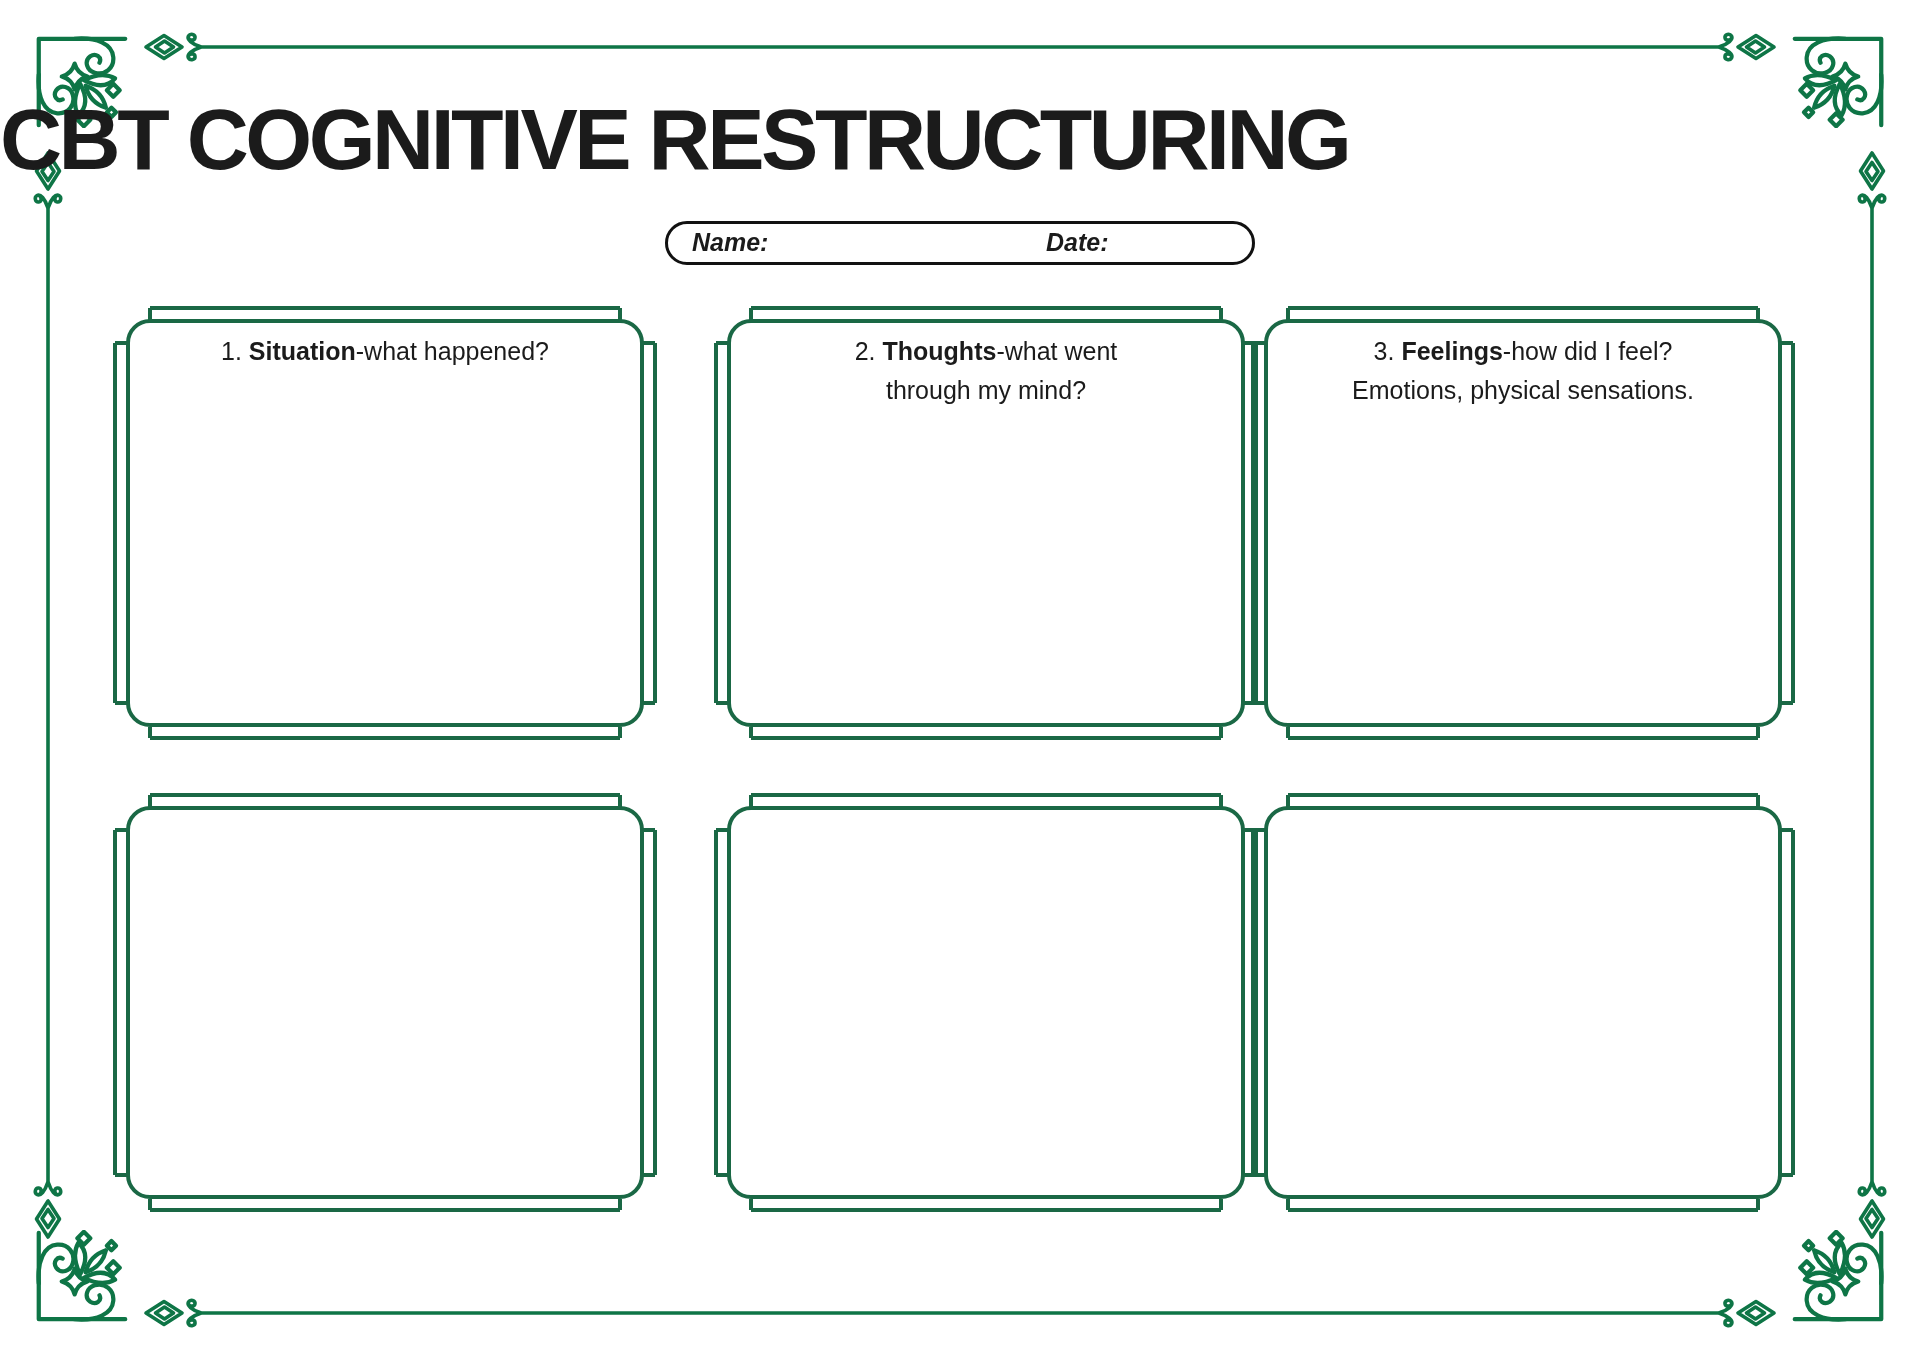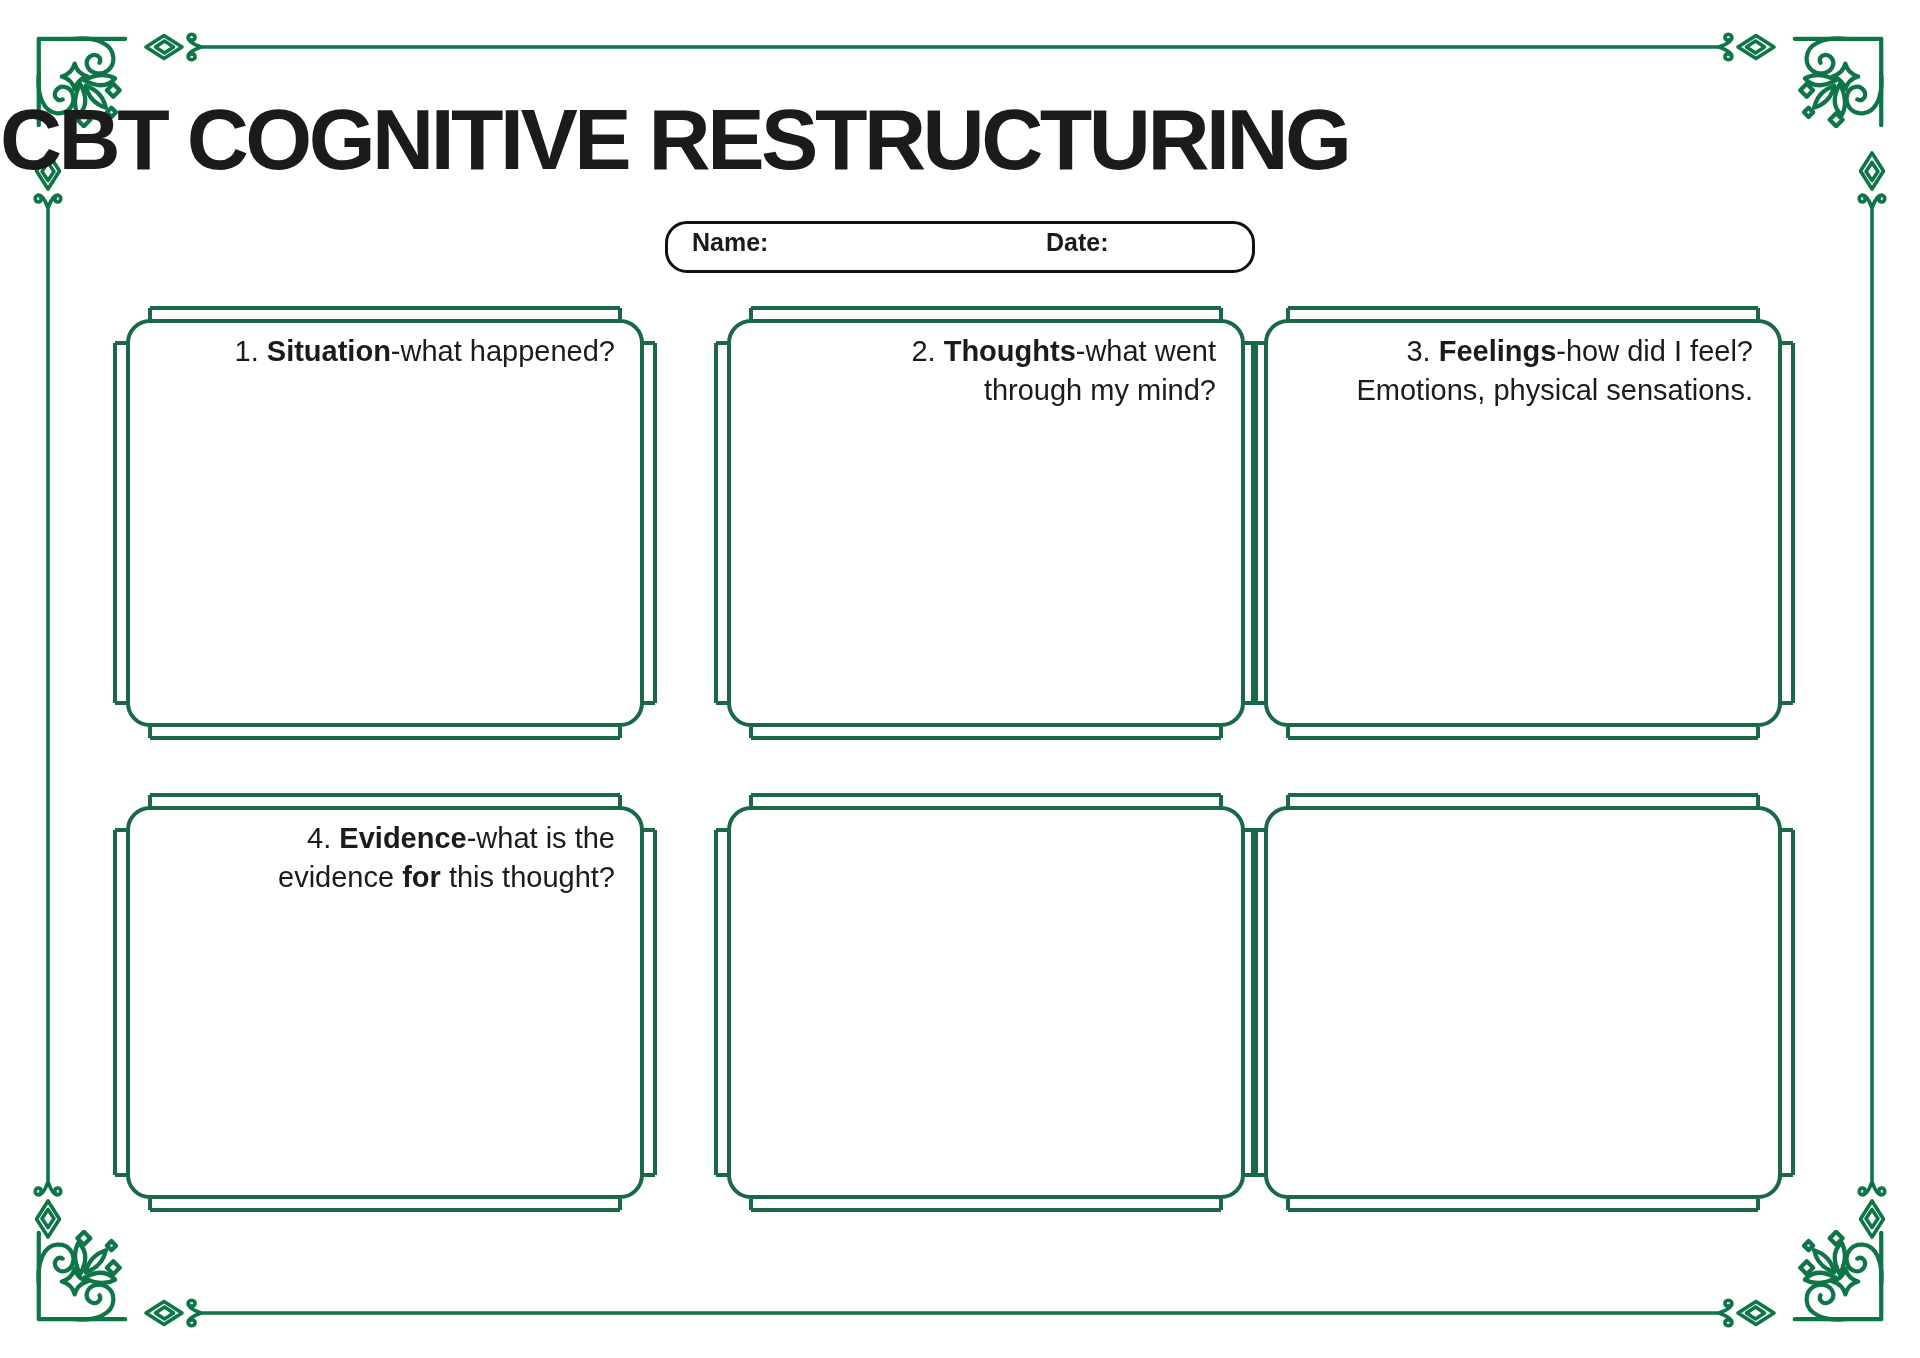--- a/index.html
+++ b/index.html
@@ -20,42 +20,43 @@
   .border-left{left:30px;top:150px;width:36px;height:1090px;}
   .border-right{left:1854px;top:150px;width:36px;height:1090px;}
   
   .title{
     position:absolute;left:0;top:96px;width:1920px;
     text-align:left;font-weight:bold;font-size:86px;line-height:1;
     letter-spacing:-3.5px;color:var(--text,#1b1b1b);white-space:nowrap;
   }
   
   .pill{
-    position:absolute;left:665px;top:221px;width:590px;height:52px;
+    position:absolute;left:665px;top:221px;width:590px;height:44px;
     box-sizing:border-box;border:3.5px solid var(--pill,#111);border-radius:22px;
     background:#fff;
+    font-style:italic;
   }
   .pill .lbl{
     position:absolute;top:0;height:35px;line-height:37px;
     font-weight:bold;font-size:25px;color:var(--text,#1b1b1b);
   }
   .pill .lbl.name{left:24px;}
   .pill .lbl.date{left:378px;}
   .pill .fill{position:absolute;top:2px;height:31px;}
   .pill .fill.name{left:110px;width:255px;}
   .pill .fill.date{left:448px;width:128px;}
   
   .box{position:absolute;width:544px;display:flex;flex-direction:column;}
   .r1{top:306px;height:434px;}
   .r2{top:793px;height:419px;}
   .c1{left:113px;} .c2{left:714px;} .c3{left:1251px;gap:35px;}
   .box svg.frame{position:absolute;left:0;top:0;}
   .box-title{
-    position:relative;margin:26px 42px 0 42px;text-align:right;
-    font-size:29px;line-height:39px;color:var(--text,#1b1b1b);
+    position:relative;margin:26px 42px 0 42px;text-align:center;
+    font-size:25px;line-height:39px;color:var(--text,#1b1b1b);
     white-space:pre-wrap;
   }
   .box-title b{font-weight:bold;}
   .box-write{position:relative;flex:1;margin:8px 24px 22px 24px;}
 </style>
 </head>
 <body style="--bg: #FFFFFF; --text: #1B1B1B; --pill: #111111;">
 
 <div class="corner tl"><svg width="92" height="92" viewBox="0 0 100 100" fill="none" stroke="#0E7546" stroke-width="4.6" stroke-linecap="round" stroke-linejoin="round">
       <path d="M 3 97 L 3 3 L 97 3"></path>
@@ -199,22 +200,20 @@
       <path d="M 37 2 H 507 M 37 15 H 507 M 37 432 H 507 M 37 419 H 507 M 2 37 V 397 M 15 37 V 397 M 542 37 V 397 M 529 37 V 397 M 37 2 V 15 M 2 37 H 15 M 507 2 V 15 M 542 37 H 529 M 37 432 V 419 M 2 397 H 15 M 507 432 V 419 M 542 397 H 529 M 37 15 A 22 22 0 0 0 15 37 M 507 15 A 22 22 0 0 1 529 37 M 529 397 A 22 22 0 0 1 507 419 M 15 397 A 22 22 0 0 0 37 419" fill="none" stroke="#1A6845" stroke-width="4"></path>
     </svg>
   <div class="box-title"><span>3. </span><b>Feelings</b><span>-how did I feel?
 Emotions, physical sensations.</span></div>
   <div class="box-write"></div>
 </div>
 <div class="box r2 c1">
     <svg class="frame" width="544" height="419" viewBox="0 0 544 419">
       <path d="M 37 2 H 507 M 37 15 H 507 M 37 417 H 507 M 37 404 H 507 M 2 37 V 382 M 15 37 V 382 M 542 37 V 382 M 529 37 V 382 M 37 2 V 15 M 2 37 H 15 M 507 2 V 15 M 542 37 H 529 M 37 417 V 404 M 2 382 H 15 M 507 417 V 404 M 542 382 H 529 M 37 15 A 22 22 0 0 0 15 37 M 507 15 A 22 22 0 0 1 529 37 M 529 382 A 22 22 0 0 1 507 404 M 15 382 A 22 22 0 0 0 37 404" fill="none" stroke="#1A6845" stroke-width="4"></path>
     </svg>
-  <div class="box-title"><span>4. </span><b>Evidence</b><span>-what is the
-evidence </span><b>for</b><span> this thought?</span></div>
   <div class="box-write"></div>
 </div>
 <div class="box r2 c2">
     <svg class="frame" width="544" height="419" viewBox="0 0 544 419">
       <path d="M 37 2 H 507 M 37 15 H 507 M 37 417 H 507 M 37 404 H 507 M 2 37 V 382 M 15 37 V 382 M 542 37 V 382 M 529 37 V 382 M 37 2 V 15 M 2 37 H 15 M 507 2 V 15 M 542 37 H 529 M 37 417 V 404 M 2 382 H 15 M 507 417 V 404 M 542 382 H 529 M 37 15 A 22 22 0 0 0 15 37 M 507 15 A 22 22 0 0 1 529 37 M 529 382 A 22 22 0 0 1 507 404 M 15 382 A 22 22 0 0 0 37 404" fill="none" stroke="#1A6845" stroke-width="4"></path>
     </svg>
   <div class="box-write"></div>
 </div>
 <div class="box r2 c3">
     <svg class="frame" width="544" height="419" viewBox="0 0 544 419">

